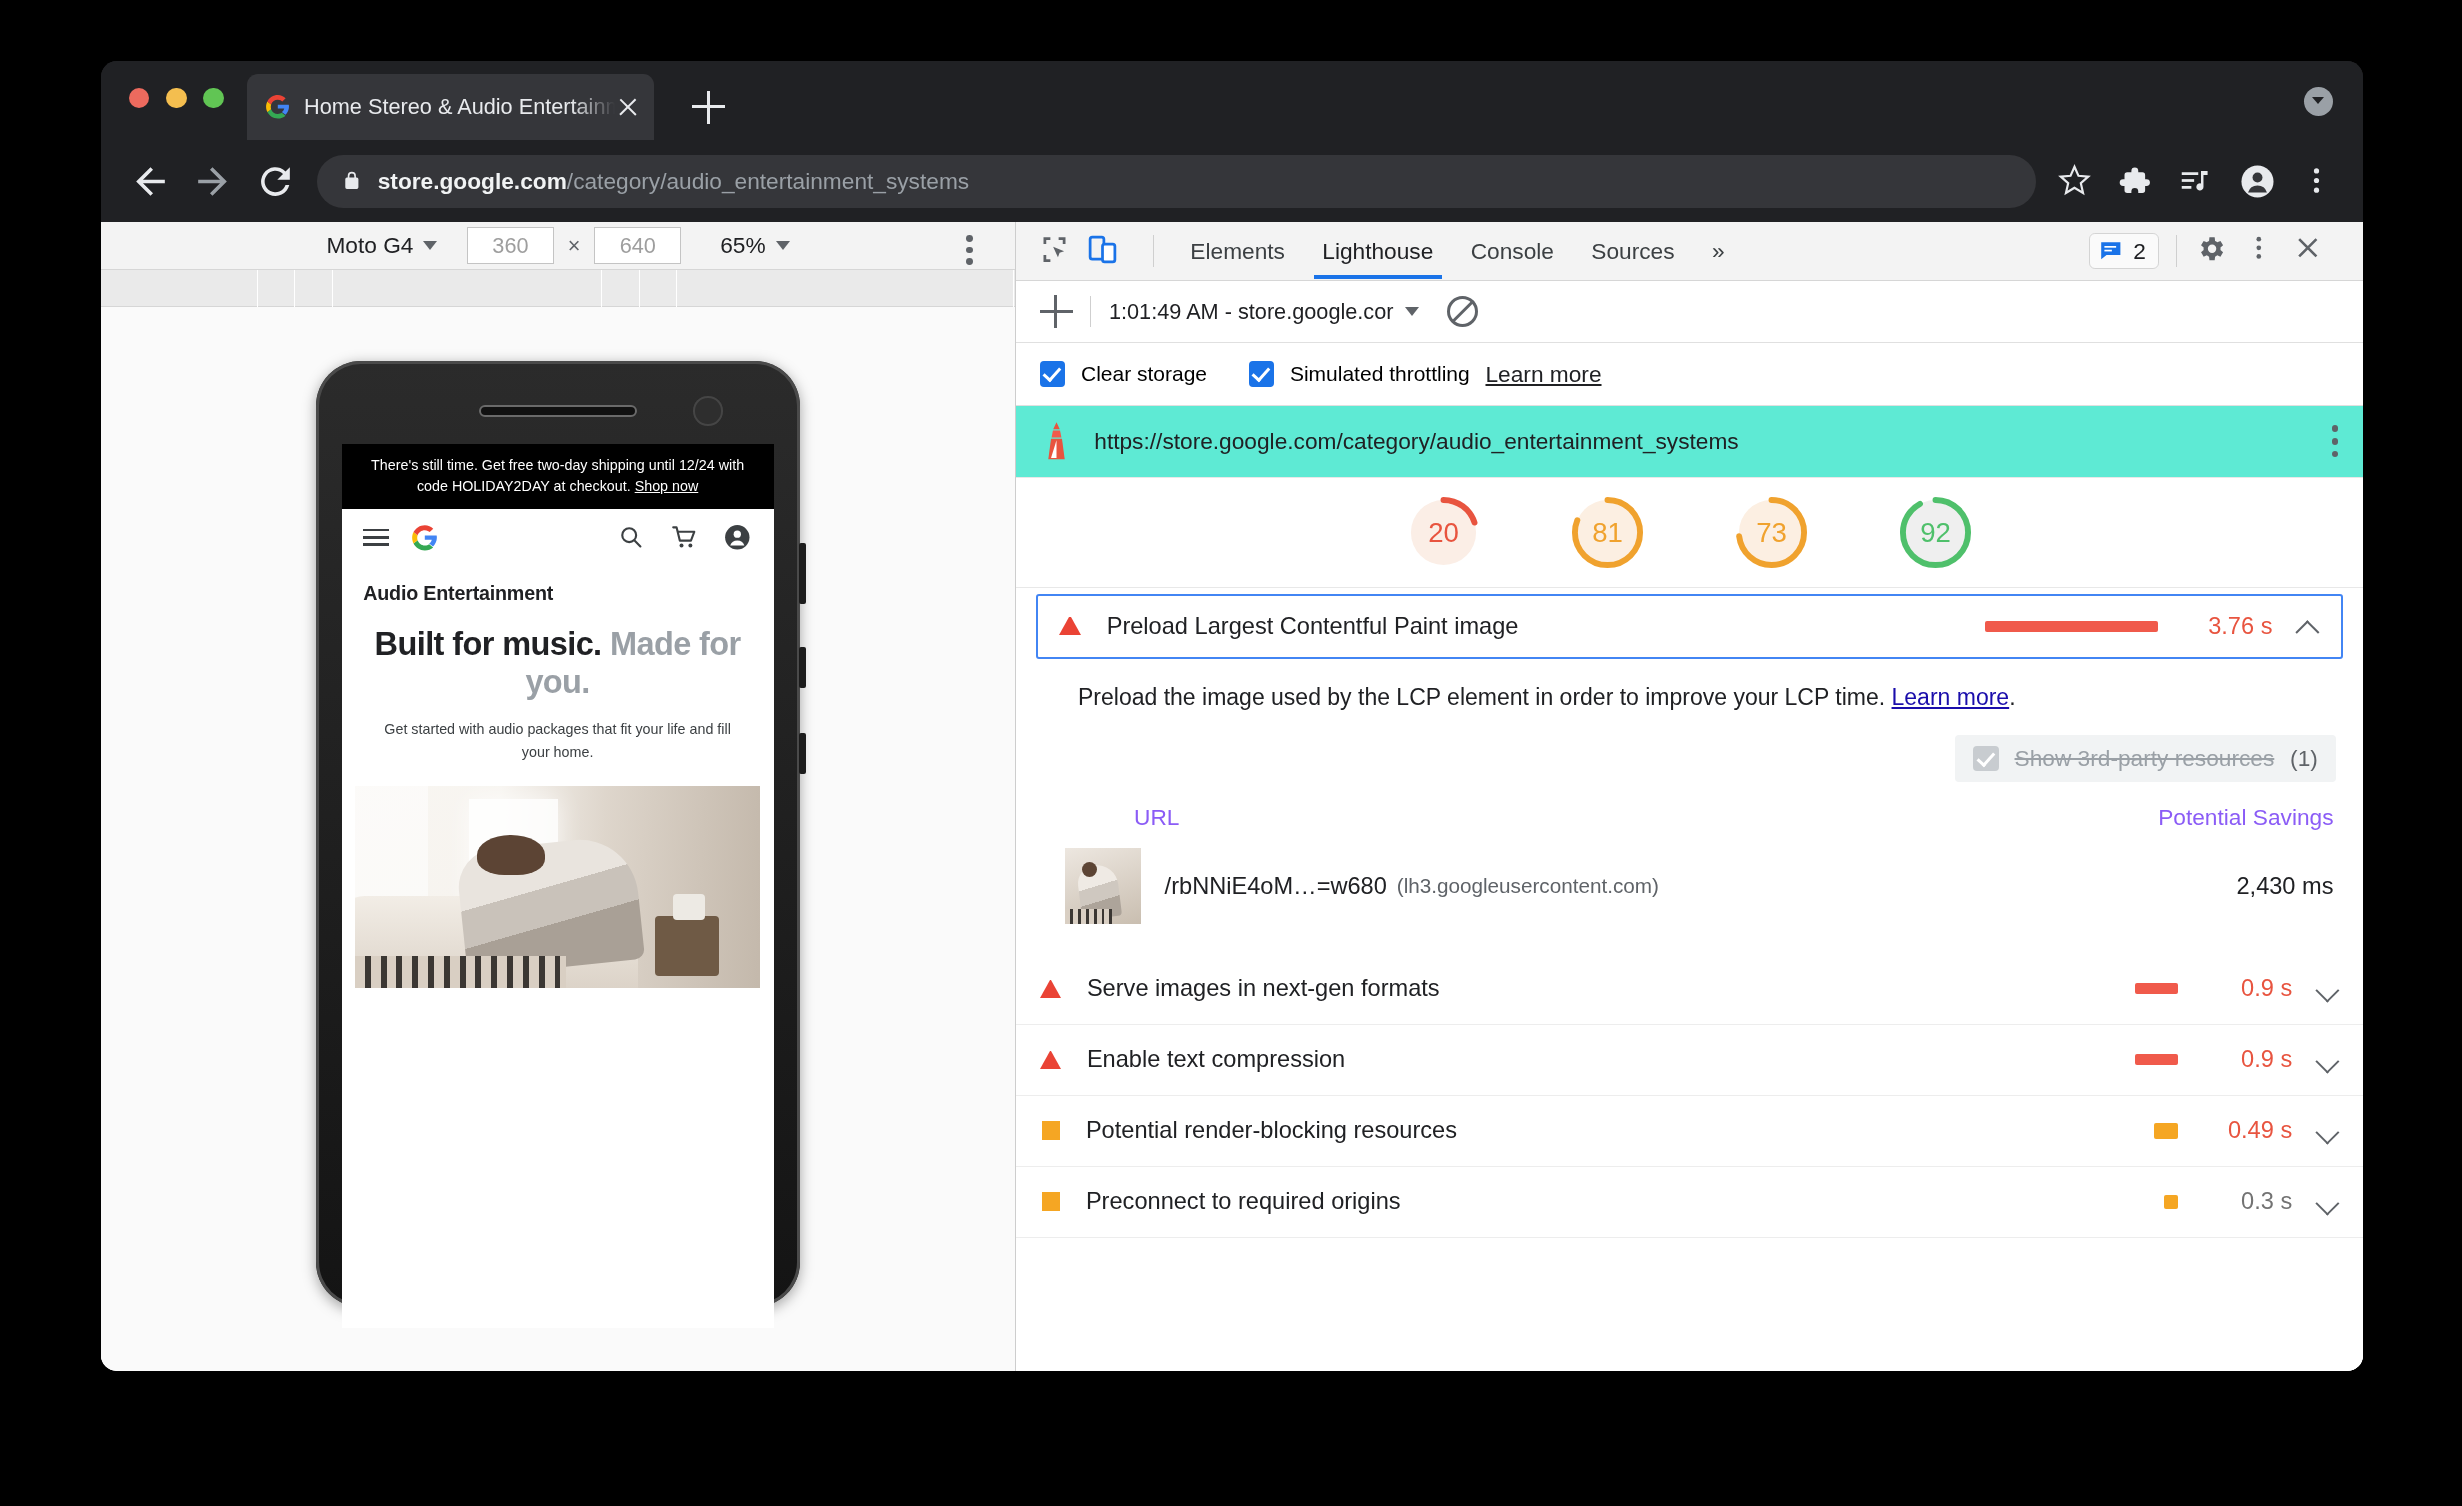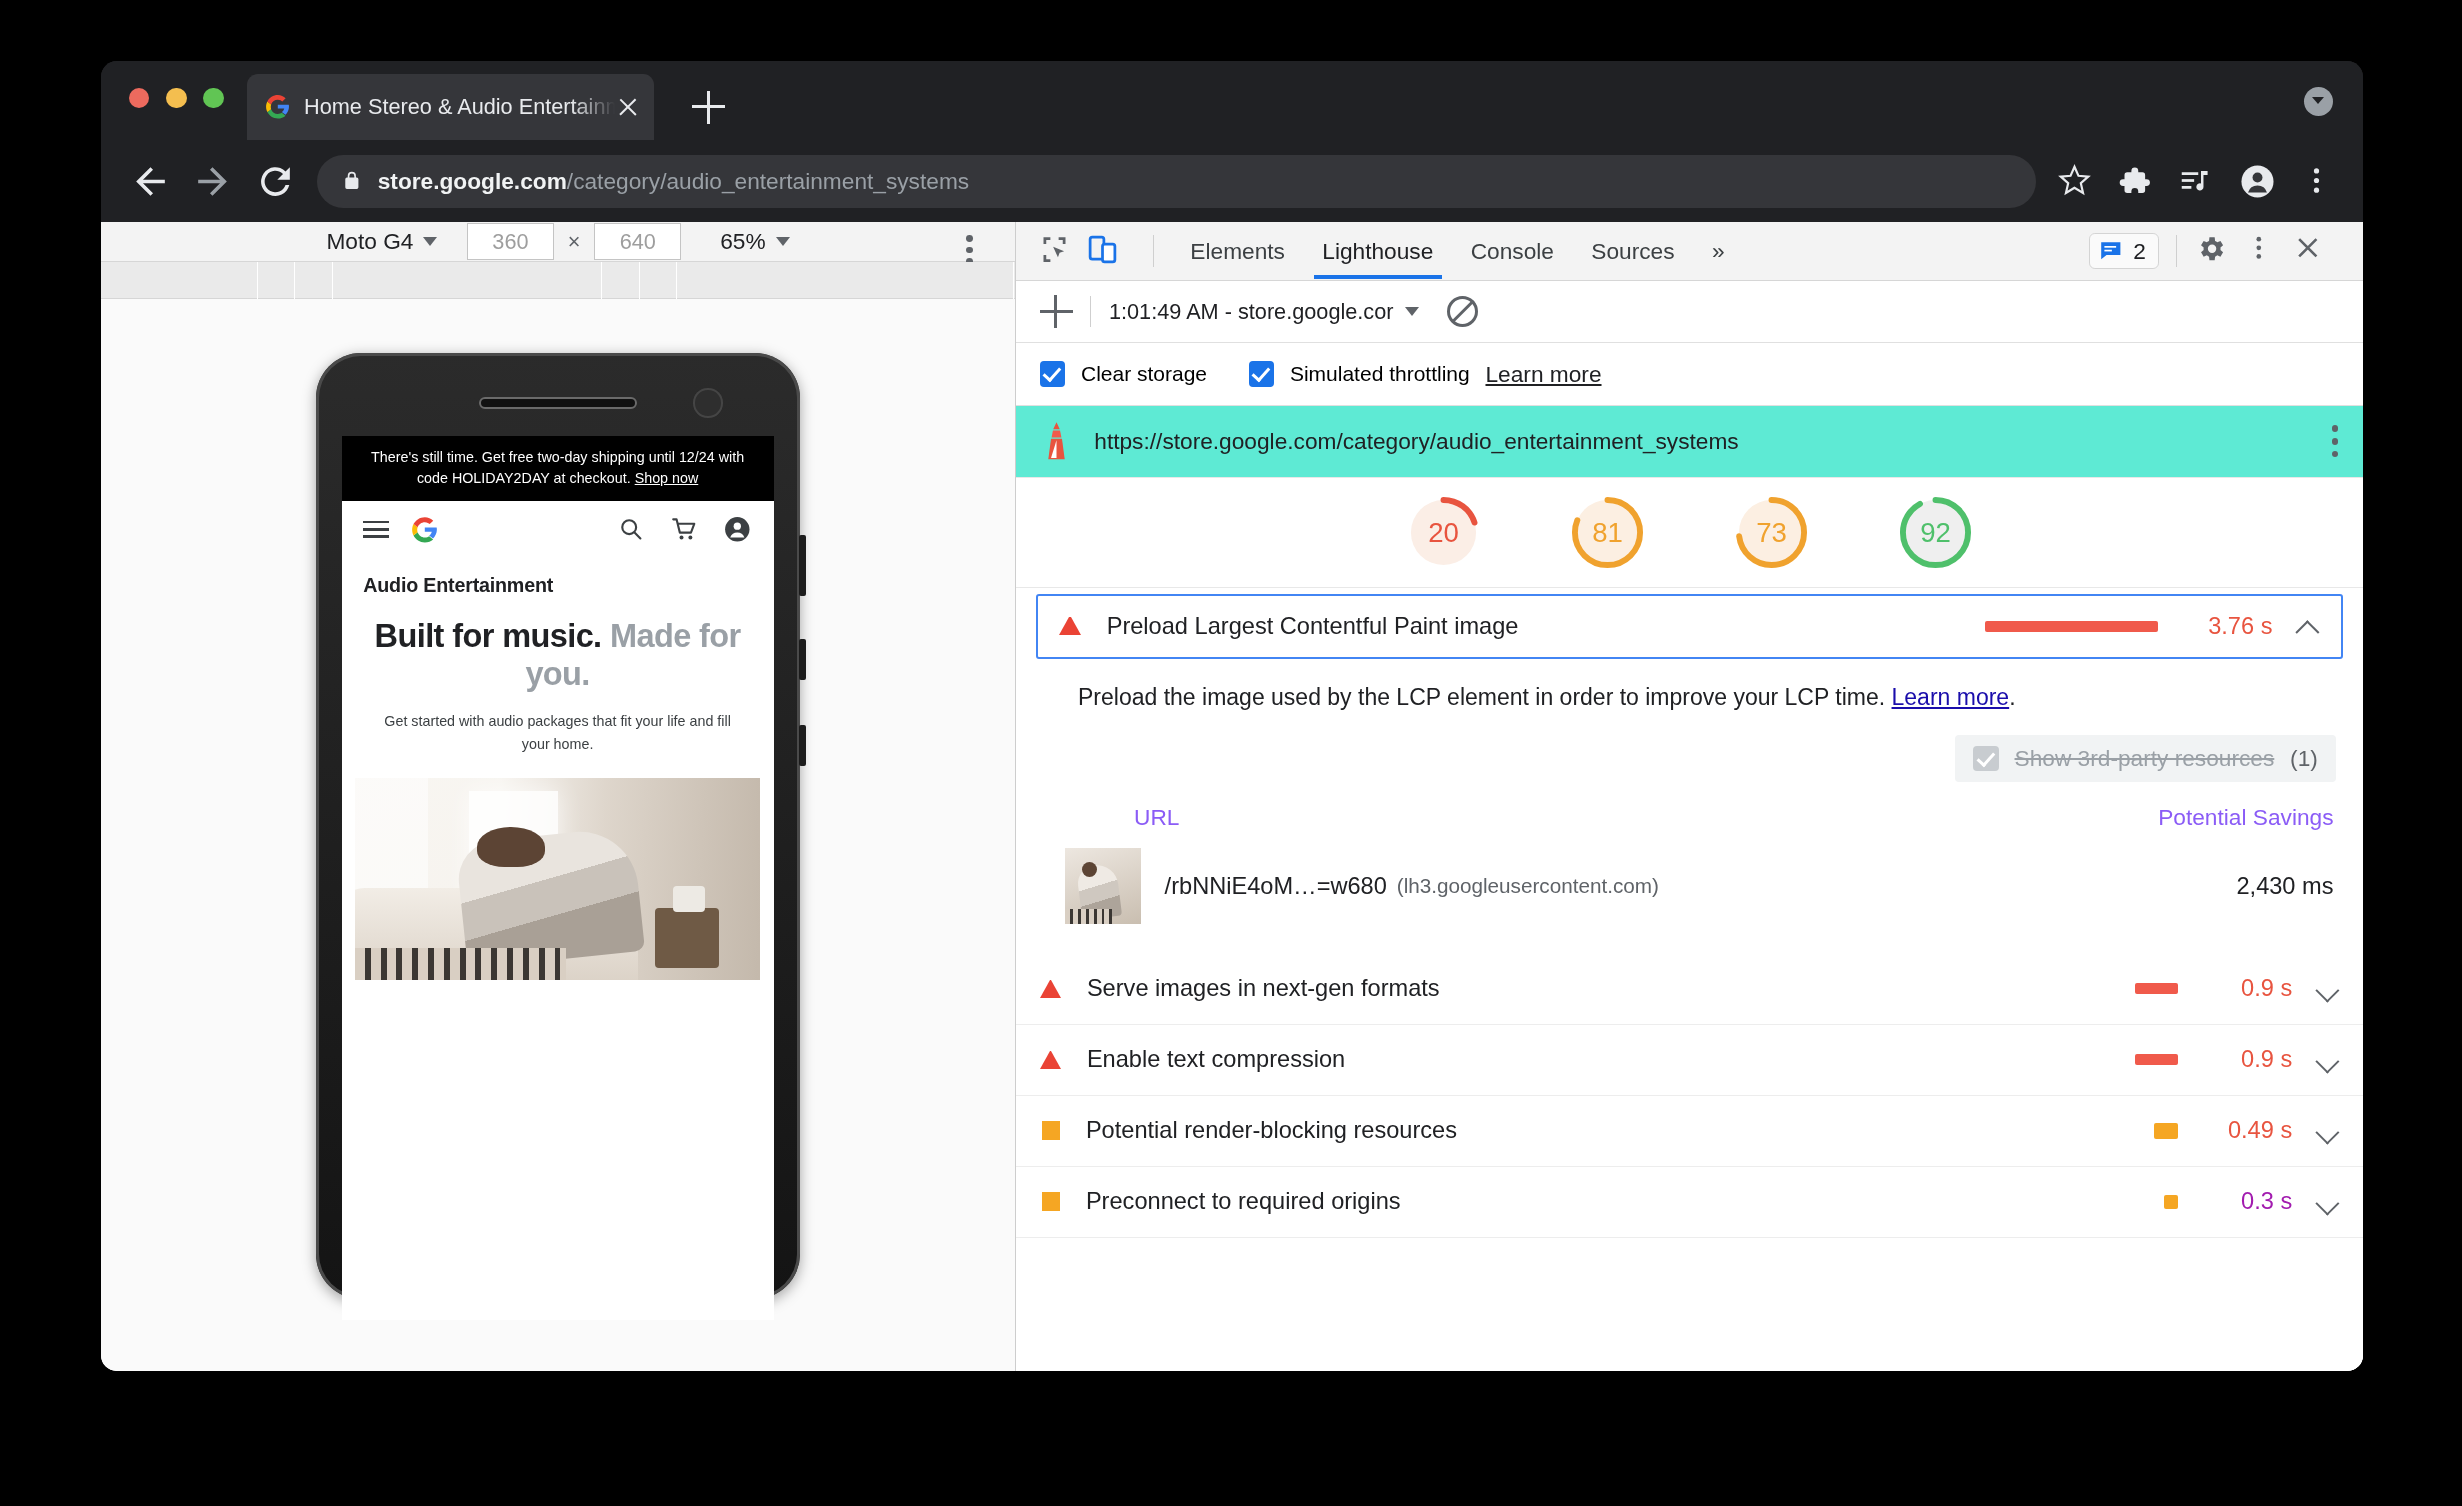--- a/index.html
+++ b/index.html
@@ -87,21 +87,21 @@
 
   
   .split { display: flex; height: 1150px; background: #fff; }
 
   
   .device-pane {
     width: 915px; flex: 0 0 915px; background: #FAFAFA;
     border-right: 1px solid #CDCDCD; position: relative;
   }
   .device-toolbar {
-    height: 40px; background: #F3F3F3; border-bottom: 1px solid #D6D6D6;
+    height: 48px; background: #F3F3F3; border-bottom: 1px solid #D6D6D6;
     display: flex; align-items: center; position: relative;
   }
   .dt-center { display: flex; align-items: center; margin: 0 auto; gap: 0; }
   .dt-select { font-size: 22.7px; color: #202124; display: flex; align-items: center; gap: 9.9px; }
   .caret { width: 0; height: 0; border-left: 7.9px solid transparent; border-right: 7.9px solid transparent; border-top: 9.9px solid #5F6368; }
   .dt-input {
     width: 87px; height: 37px; border: 1px solid #C4C4C4; background: #fff;
     margin-left: 29.6px; display: flex; align-items: center; justify-content: center;
     font-size: 21.7px; color: #9E9E9E;
   }
@@ -706,21 +706,21 @@
               <div class="audit-val" style="color:#E8543F">0.49 s</div>
               <div class="chev"></div>
             </div>
           </div>
 
           <div class="audit-row">
             <div class="ic-sq"></div>
             <div class="audit-title">Preconnect to required origins</div>
             <div class="audit-metric">
               <div class="bar" style="width:13.8px;height:13.8px;background:#F5A623"></div>
-              <div class="audit-val" style="color:#a21caf">0.3 s</div>
+              <div class="audit-val" style="color:#737373">0.3 s</div>
               <div class="chev"></div>
             </div>
           </div>
 
         </div>
       </div>
     </div>
   </div>
 </div>
 

